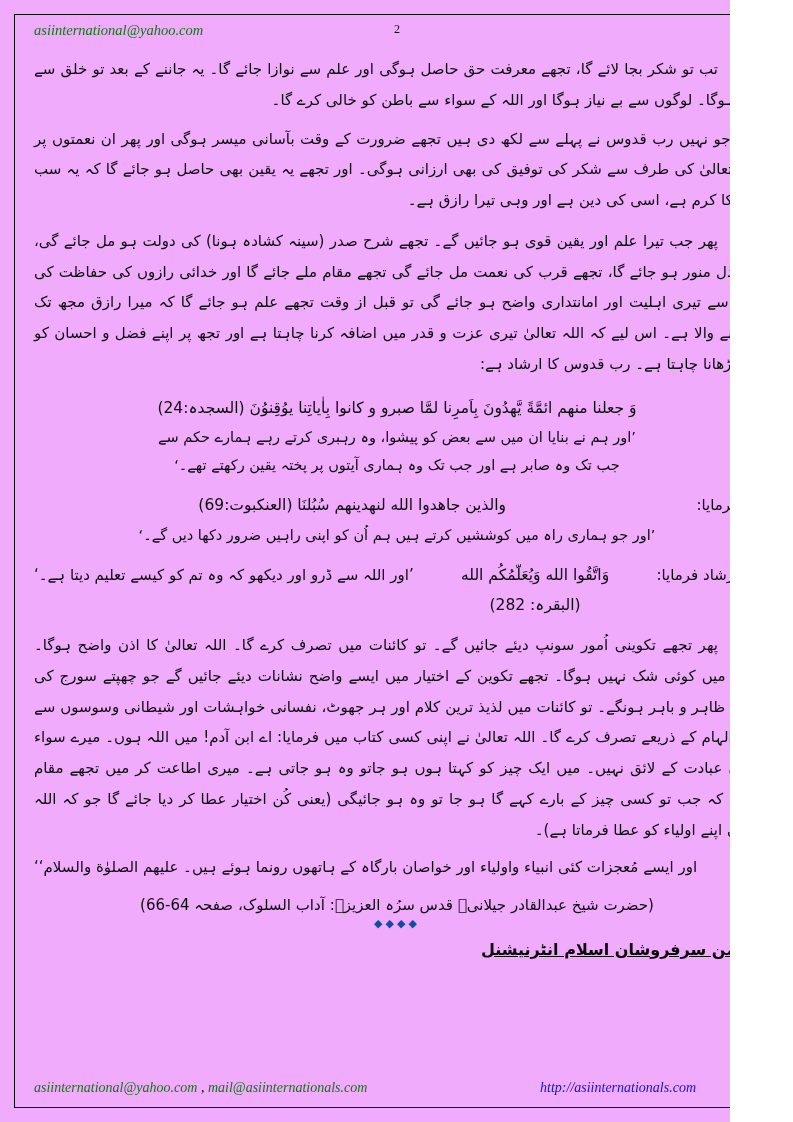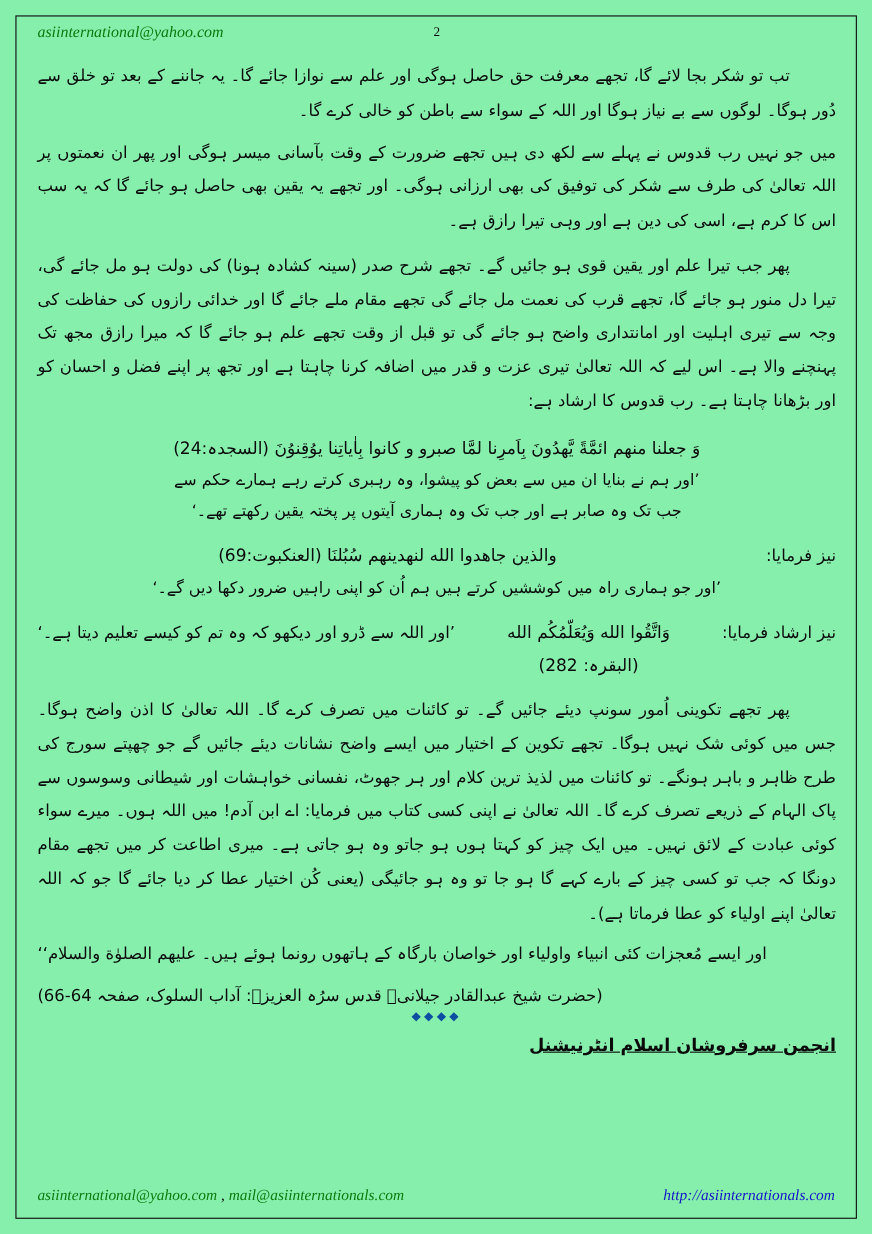--- a/index.html
+++ b/index.html
@@ -5,23 +5,23 @@
   html, body {
     margin: 0;
     padding: 0;
     background: #ffffff;
   }
   body {
     font-family: "DejaVu Sans", sans-serif;
   }
   #page {
     position: relative;
-    width: 793px;
+    width: 730px;
     height: 1122px;
-    background: #86efac;
+    background: #f0abfc;
     box-sizing: border-box;
     overflow: hidden;
   }
   .border-frame {
     position: absolute;
     left: 14px;
     top: 14px;
     width: 765px;
     height: 1094px;
     border: 1px solid #0a0a0a;
@@ -114,21 +114,21 @@
     align-items: baseline;
     gap: 26px;
     font-size: 15px;
     margin-top: 12px;
     color: #0b0b0b;
   }
   .label-row .lbl { white-space: nowrap; }
   .label-row .body { flex: 1; text-align: center; }
   .attr {
     direction: rtl;
-    text-align: left;
+    text-align: center;
     font-size: 15px;
     margin-top: 14px;
     color: #0b0b0b;
   }
   .diamonds {
     text-align: center;
     color: #0b4ea2;
     font-size: 11px;
     letter-spacing: 3px;
     margin-top: 3px;

